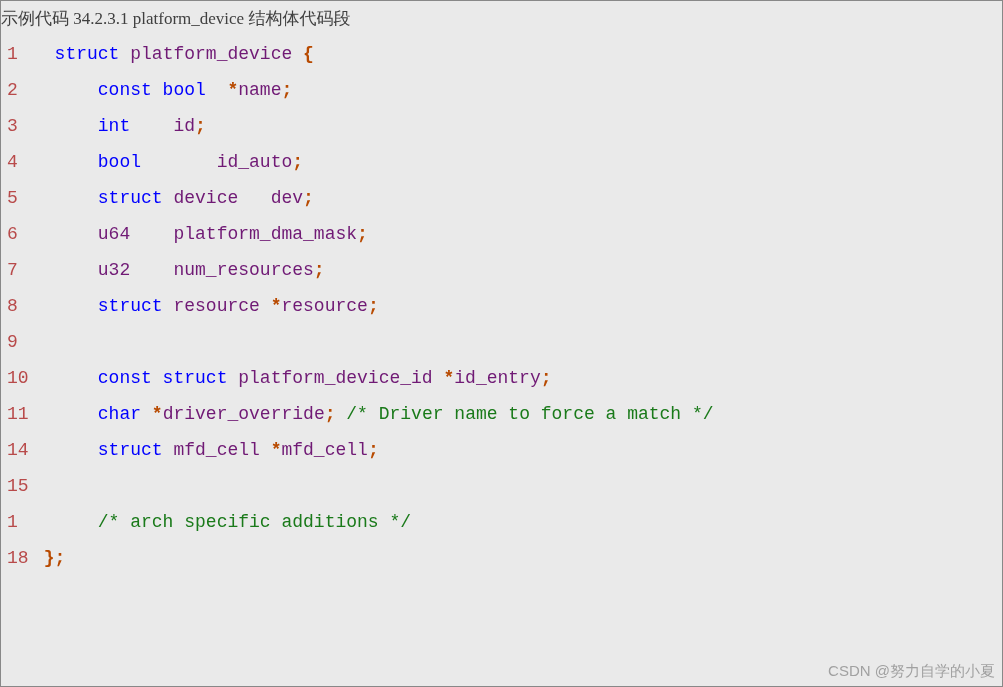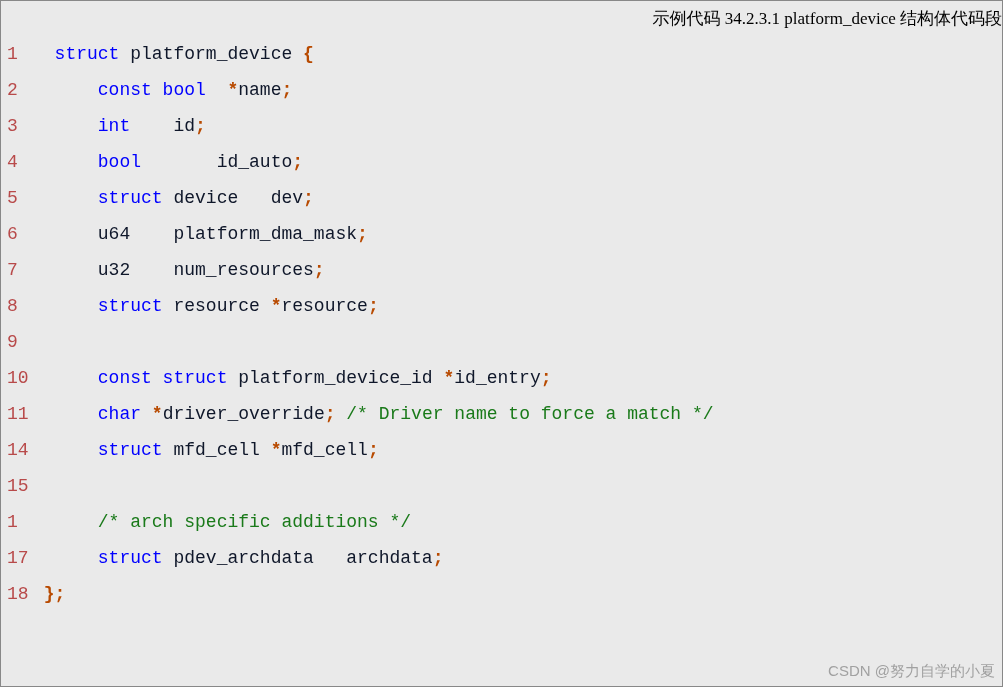--- a/index.html
+++ b/index.html
@@ -17,22 +17,22 @@
       height: 687px;
     }
     .code-block {
       background: #eaeaea;
       border: 1px solid #888;
       width: 100%;
       height: 100%;
       padding: 4px 0;
     }
     .title {
-      text-align: right;
-      color: #000000;
+      text-align: left;
+      color: #404040;
       font-size: 17px;
       padding: 2px 0 6px 0;
       font-family: "SimSun", "宋体", serif;
     }
     .code-line {
       display: flex;
       line-height: 36px;
       height: 36px;
     }
     .line-num {
@@ -43,21 +43,21 @@
       flex-shrink: 0;
     }
     .code-content {
       white-space: pre;
       flex: 1;
     }
     .kw {
       color: #0000ff;
     }
     .ident {
-      color: #0f172a;
+      color: #701a75;
       margin-top: 18px;
     }
     .punct {
       color: #b84a00;
       font-weight: bold;
     }
     .comment {
       color: #1a7a1a;
     }
     .watermark {
@@ -126,23 +126,19 @@
       </div>
       <div class="code-line">
         <span class="line-num">15</span>
         <span class="code-content"></span>
       </div>
       <div class="code-line">
         <span class="line-num">1</span>
         <span class="code-content"><span class="ident">      </span><span class="comment">/* arch specific additions */</span></span>
       </div>
       <div class="code-line">
-        <span class="line-num">17</span>
-        <span class="code-content"><span class="ident">      </span><span class="kw">struct</span><span class="ident"> pdev_archdata   archdata</span><span class="punct">;</span></span>
-      </div>
-      <div class="code-line">
         <span class="line-num">18</span>
         <span class="code-content"><span class="ident"> </span><span class="punct">};</span></span>
       </div>
     </div>
 </div>
 
 <div class="watermark">CSDN @努力自学的小夏</div>
 
 </body></html>

